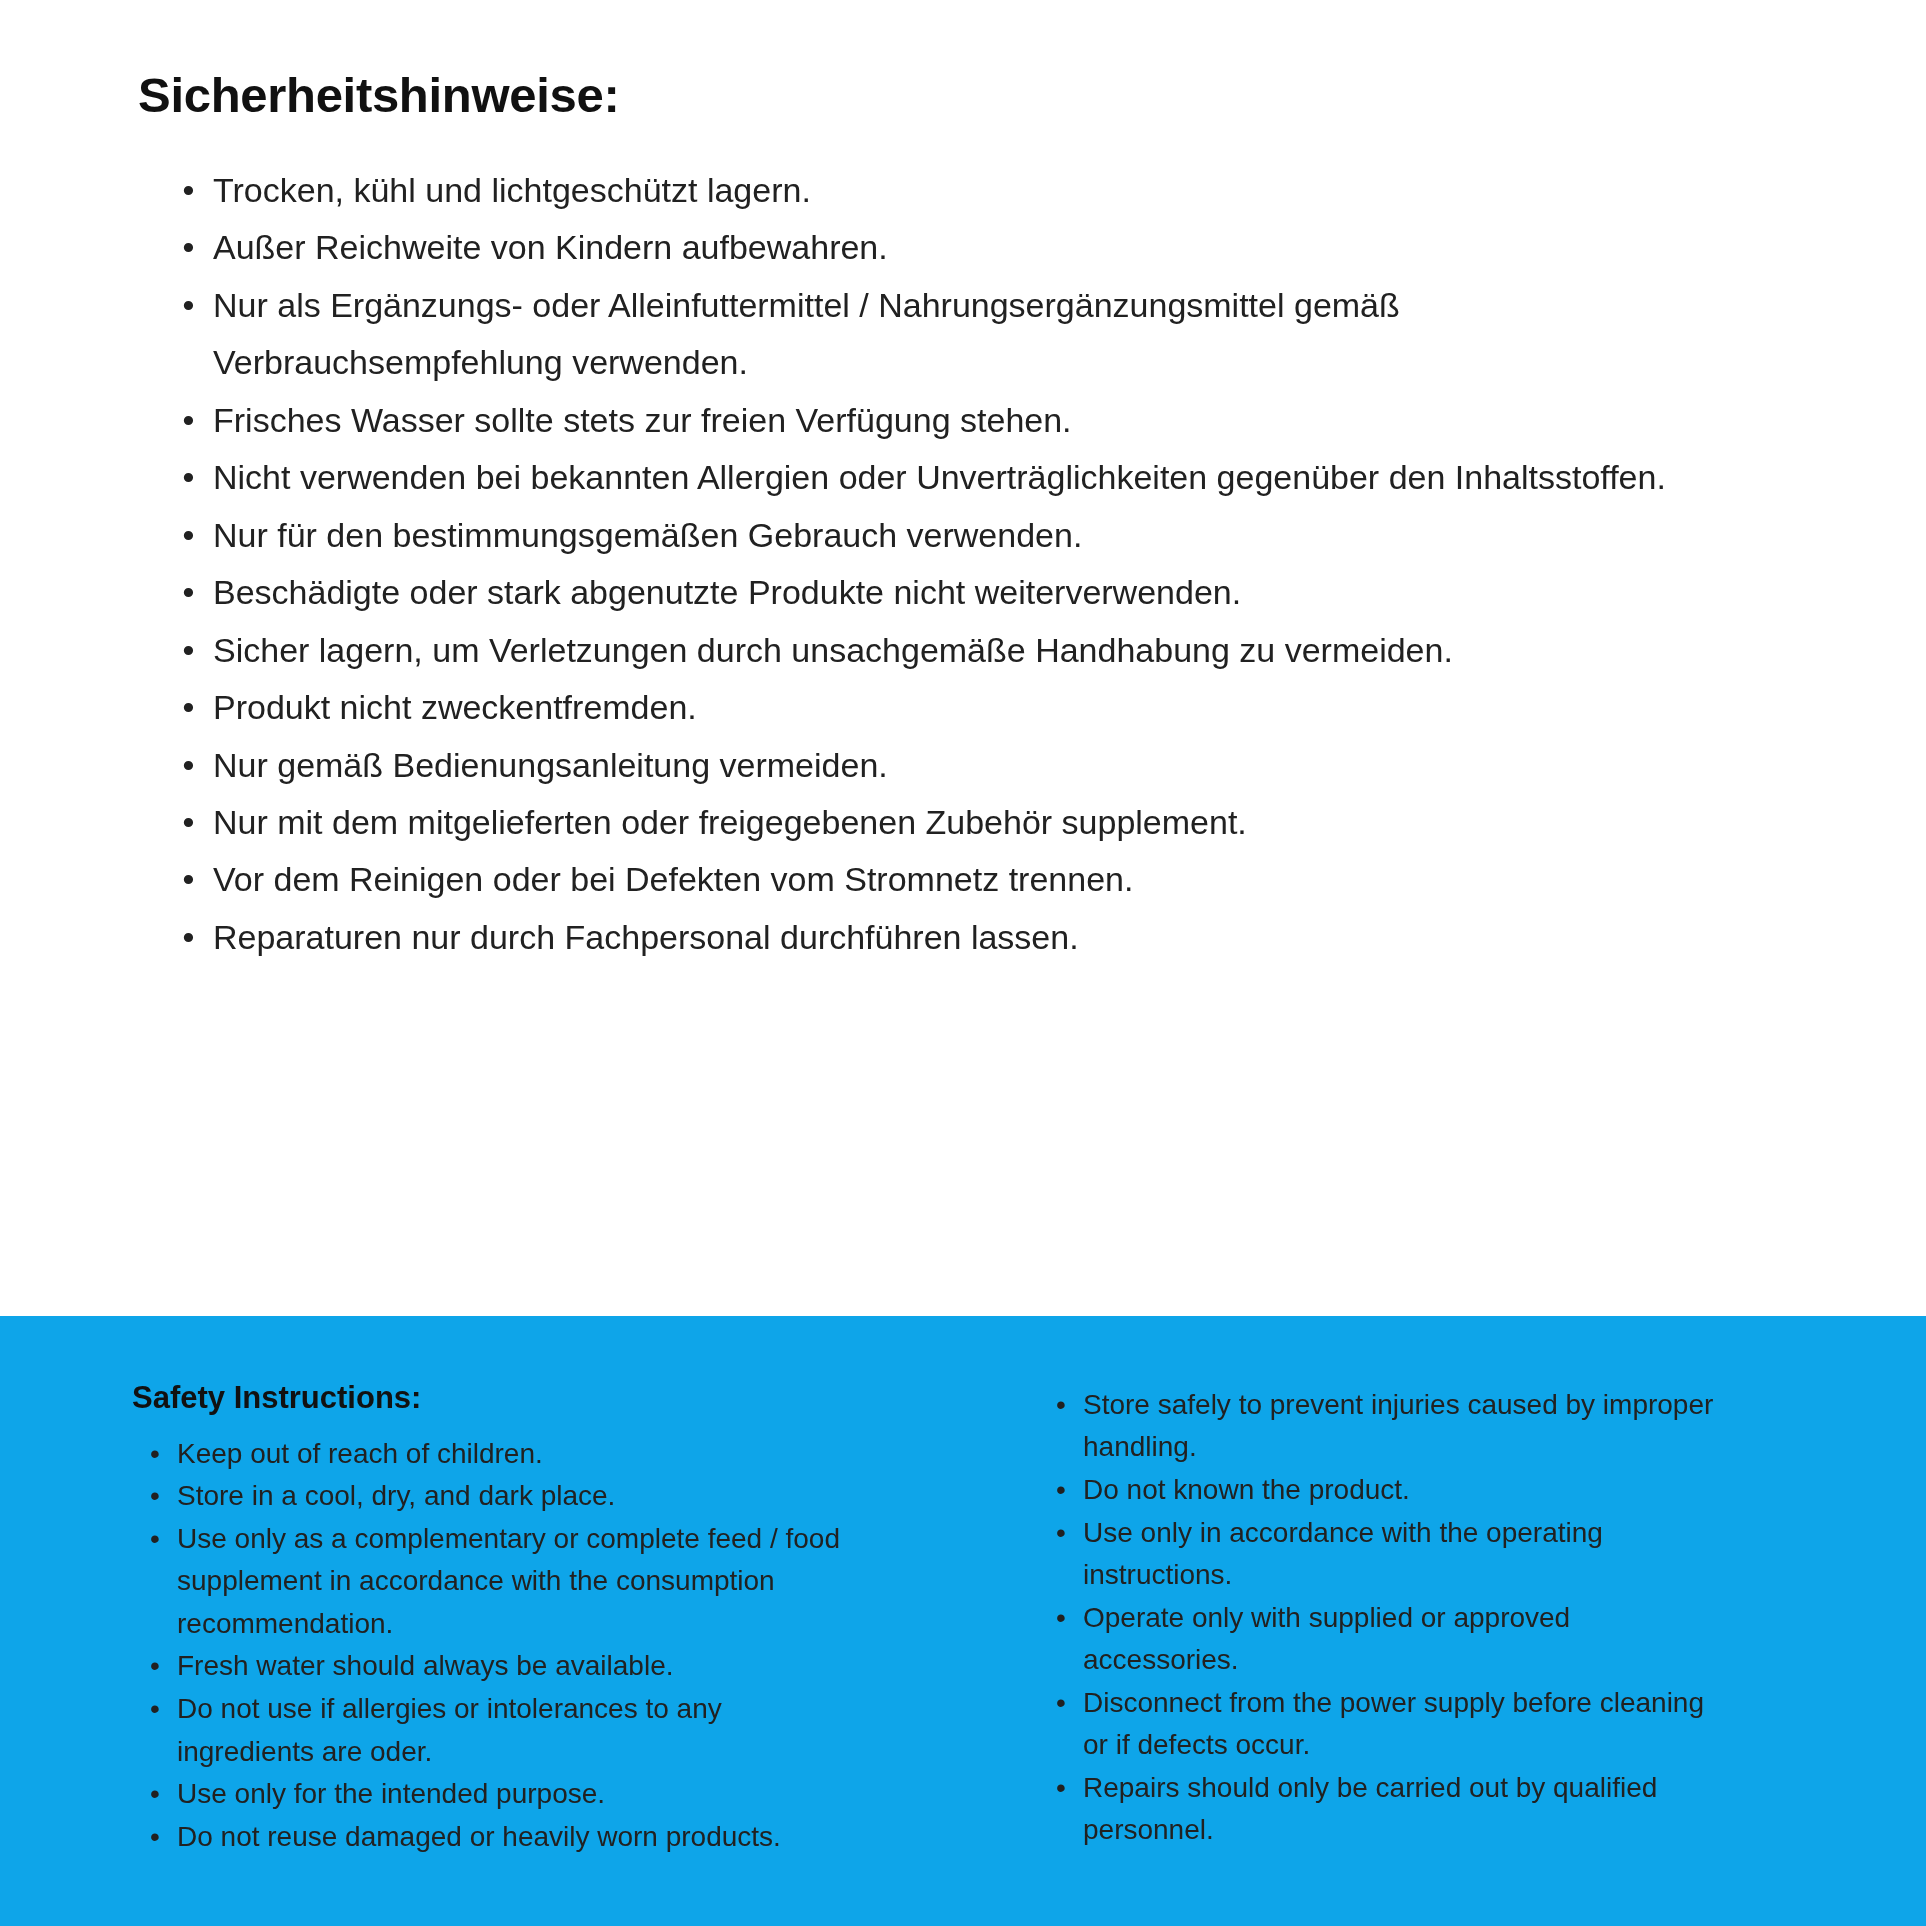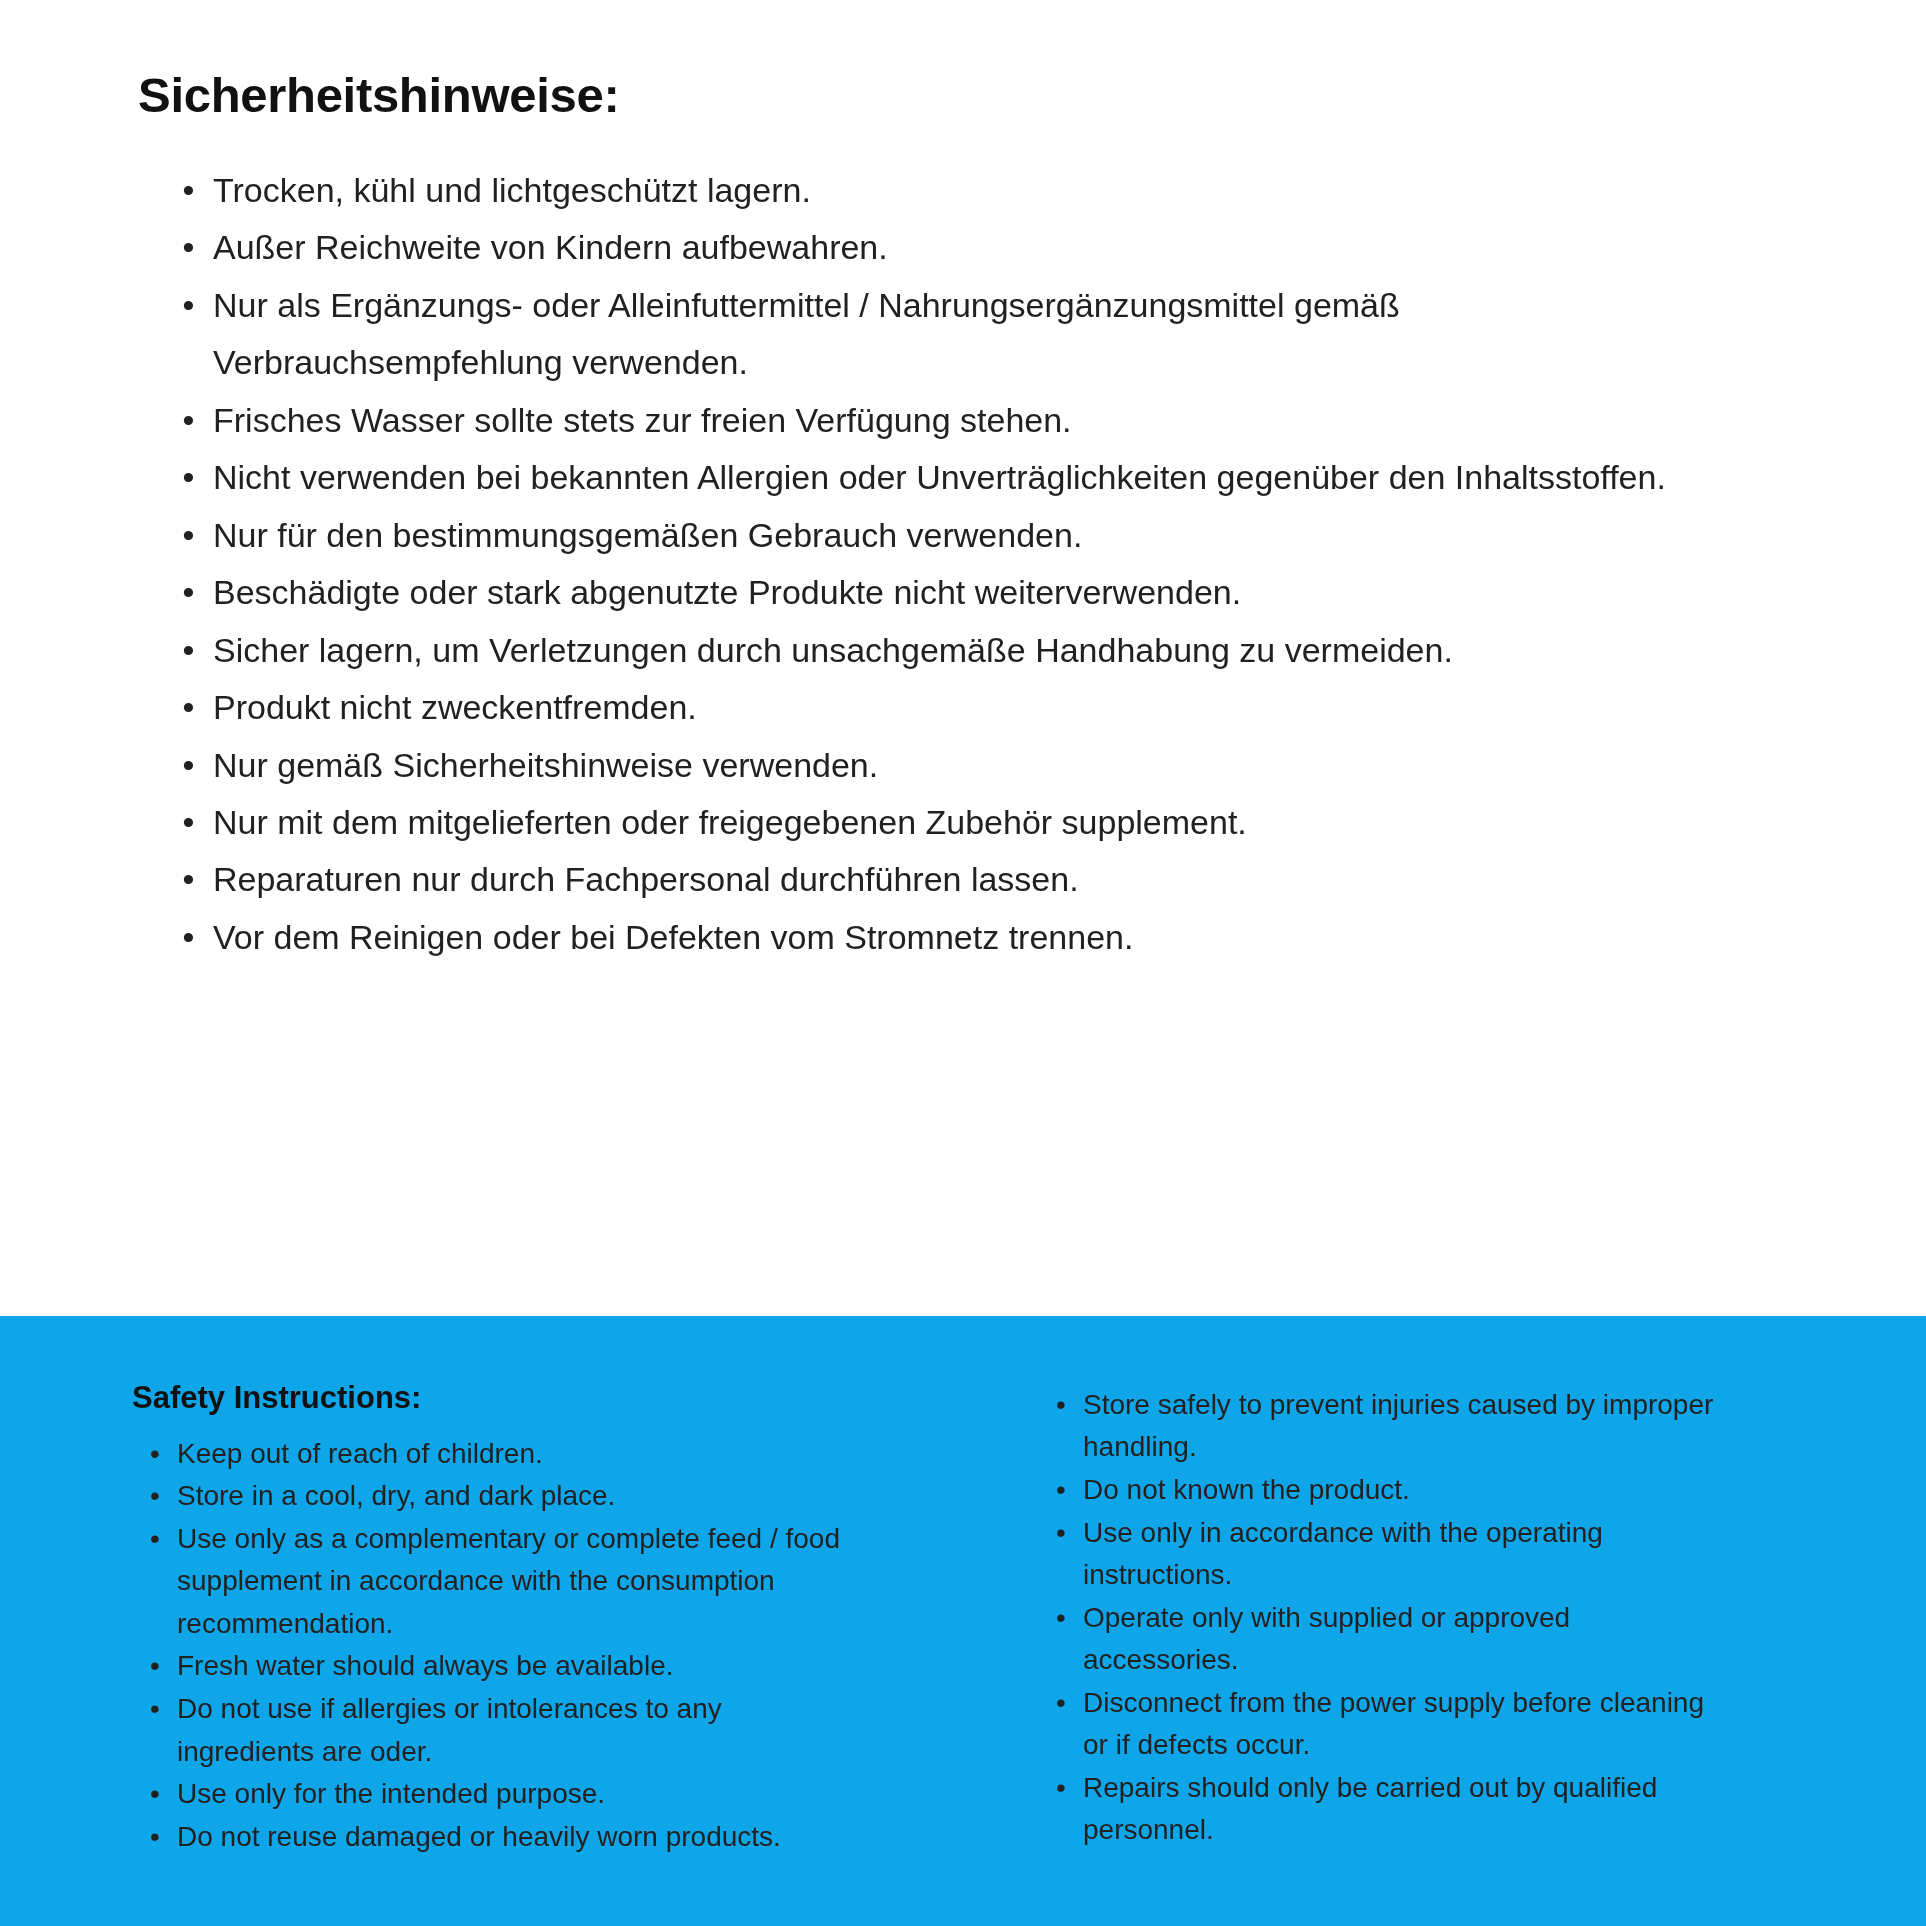--- a/index.html
+++ b/index.html
@@ -97,27 +97,27 @@
         <li>Nicht verwenden bei bekannten Allergien oder Unverträglichkeiten gegenüber den Inhaltsstoffen.</li>
 
         <li>Nur für den bestimmungsgemäßen Gebrauch verwenden.</li>
 
         <li>Beschädigte oder stark abgenutzte Produkte nicht weiterverwenden.</li>
 
         <li>Sicher lagern, um Verletzungen durch unsachgemäße Handhabung zu vermeiden.</li>
 
         <li>Produkt nicht zweckentfremden.</li>
 
-        <li>Nur gemäß Sicherheitshinweise verwenden.</li>
+        <li>Nur gemäß Bedienungsanleitung vermeiden.</li>
 
         <li>Nur mit dem mitgelieferten oder freigegebenen Zubehör supplement.</li>
 
+        <li>Vor dem Reinigen oder bei Defekten vom Stromnetz trennen.</li>
+
         <li>Reparaturen nur durch Fachpersonal durchführen lassen.</li>
-
-        <li>Vor dem Reinigen oder bei Defekten vom Stromnetz trennen.</li>
       </ul>
   </section>
 
   <section class="english-section">
     <div class="col-left">
       <h2 class="english-title">Safety Instructions:</h2>
       <ul class="english-list">
 
           <li>Keep out of reach of children.</li>
 

